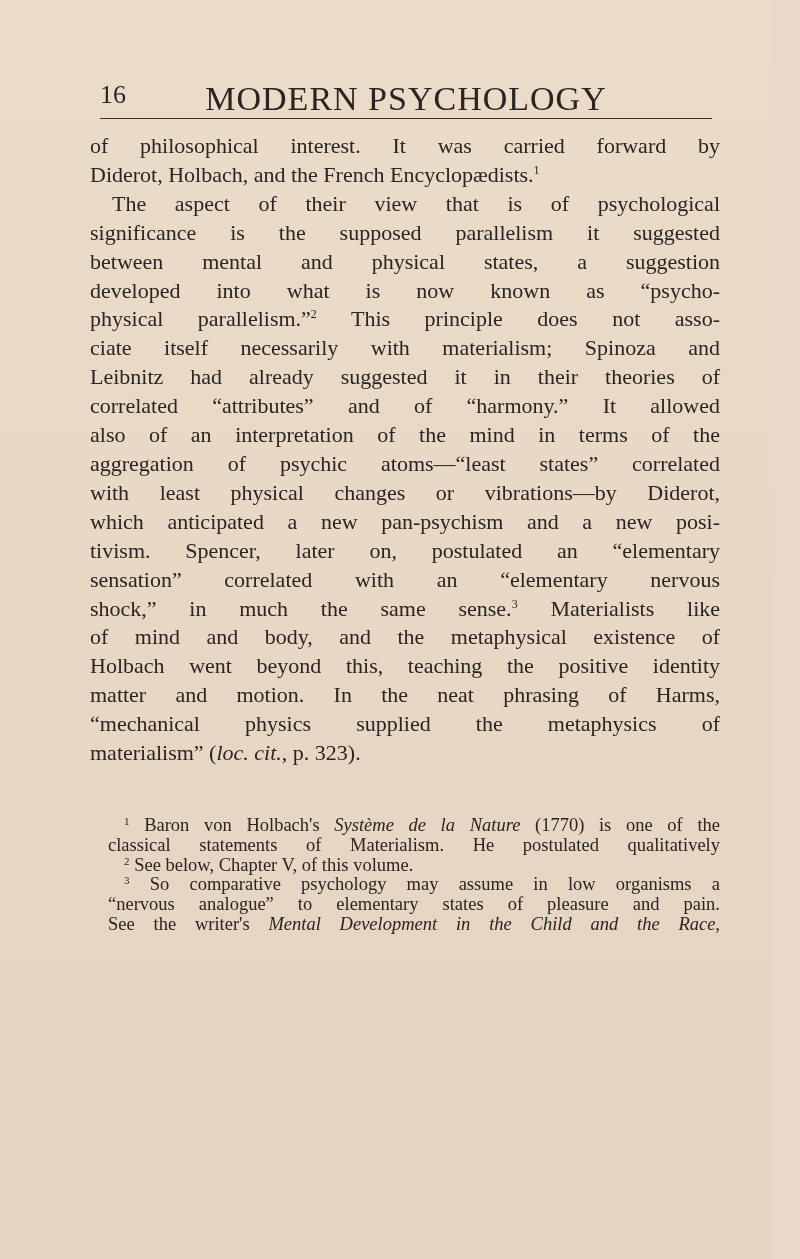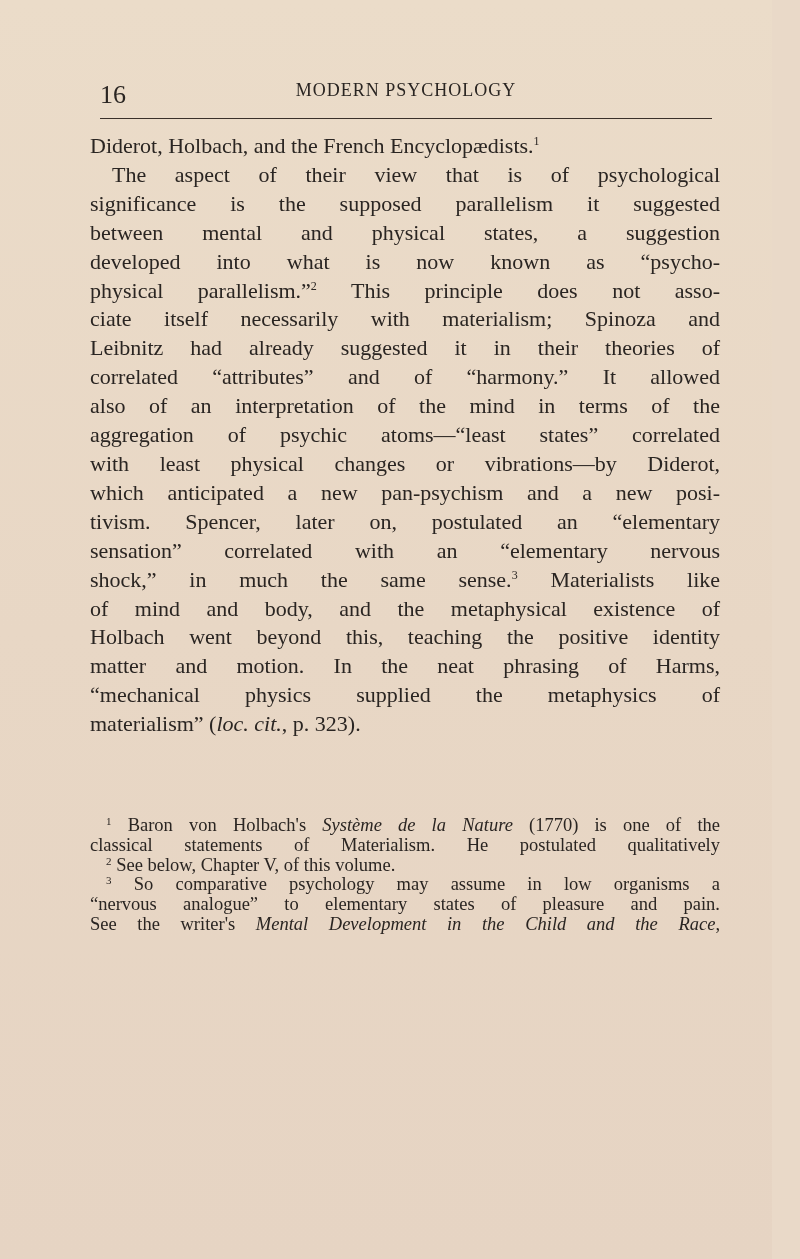--- a/index.html
+++ b/index.html
@@ -8,51 +8,52 @@
     background: #e9d9c8;
     font-family: "Liberation Serif", "DejaVu Serif", serif;
     color: #2a2522;
     position: relative;
   }
   .page { position: absolute; left: 0; top: 0; width: 772px; height: 1259px;
     background: linear-gradient(180deg, #ebdcc9 0%, #e8d7c5 50%, #e6d4c3 100%); }
   .header { position: absolute; left: 100px; top: 80px; width: 612px; height: 32px; }
   .page-num { position: absolute; left: 0; top: 0; font-size: 26px; letter-spacing: 0; }
   .running-head { position: absolute; left: 0; right: 0; text-align: center; top: 0;
-    font-size: 18px; letter-spacing: 1px; padding-left: 0; }
+    font-size: 34px; letter-spacing: 1px; padding-left: 0; }
   .rule { position: absolute; left: 100px; top: 118px; width: 612px; height: 0;
     border-top: 1.5px solid #3a302a; }
   .body-text { position: absolute; left: 90px; top: 132px; width: 630px;
     font-size: 22px; line-height: 28.9px; text-align: justify; }
   .body-text p { margin: 0; text-indent: 0; }
   .line { display: block; text-align: justify; text-align-last: justify; white-space: nowrap; }
   .line.last { text-align-last: left; }
   .indent { padding-left: 22px; }
   sup { font-size: 12px; vertical-align: 8px; line-height: 0; }
   .footnotes { position: absolute; left: 90px; top: 816px; width: 630px;
     font-size: 18.5px; line-height: 19.8px; }
-  .footnotes .fn-line { display: block; text-align: justify; text-align-last: justify; white-space: nowrap; }
+  .footnotes .fn-line { display: block; text-align: justify; text-align-last: justify; white-space: nowrap; margin-left: 18px; }
   .footnotes .fn-line.last { text-align-last: left; }
   .footnotes .fn-first { padding-left: 16px; }
   .footnotes sup { font-size: 11px; vertical-align: 6px; }
   i { font-style: italic; }
 </style>
 </head>
 <body>
 
 <div class="page">
 
   <div class="header">
     <span class="page-num">16</span>
     <span class="running-head">MODERN PSYCHOLOGY</span>
   </div>
   <div class="rule"></div>
 
   <div class="body-text">
     <p>
+      <span class="line">of philosophical interest.  It was carried forward by</span>
       <span class="line last"><span>Diderot, Holbach, and the French Encyclopædists.</span><sup>1</sup></span>
     </p>
     <p>
       <span class="line indent">The aspect of their view that is of psychological</span>
       <span class="line">significance is the supposed parallelism it suggested</span>
       <span class="line">between mental and physical states, a suggestion</span>
       <span class="line">developed into what is now known as “psycho-</span>
       <span class="line"><span>physical parallelism.”</span><sup>2</sup><span> This principle does not asso-</span></span>
       <span class="line">ciate itself necessarily with materialism; Spinoza and</span>
       <span class="line">Leibnitz had already suggested it in their theories of</span>

